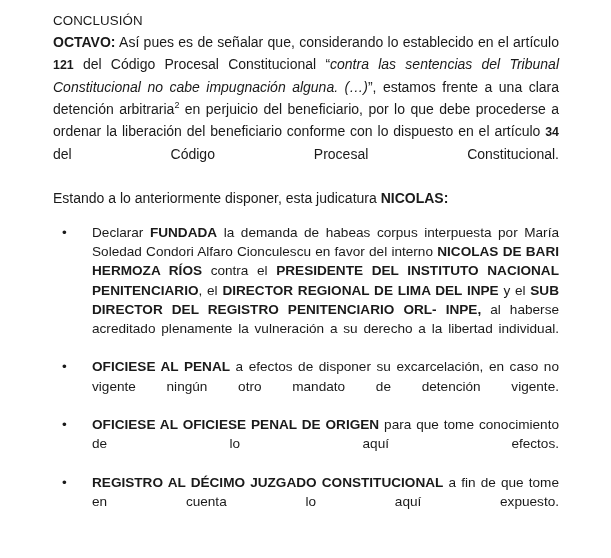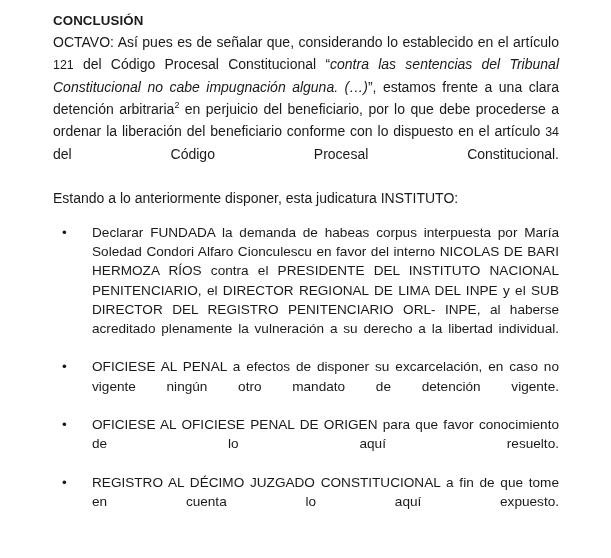--- a/index.html
+++ b/index.html
@@ -18,21 +18,21 @@
   .page {
     position: relative;
     width: 611px;
     height: 558px;
     box-sizing: border-box;
     padding: 10px 52px 0 53px;
   }
 
   
   .heading {
-    font-weight: bold;
+    font-weight: normal;
     font-size: 13.3px;
     line-height: 21px;
     margin: 0;
     letter-spacing: 0.1px;
   }
   .heading-spaced {
     margin-top: 20px;
   }
 
   
@@ -40,29 +40,30 @@
     margin: 0;
     font-size: 14px;
     line-height: 22px;
     text-align: justify;
     text-justify: inter-word;
     hyphens: none;
   }
   .para-intro {
     text-align: left;
   }
-  b, .b { font-weight: normal; }
+  b, .b { font-weight: bold; }
   i, .i { font-style: italic; }
   .sup {
     font-size: 9px;
     vertical-align: super;
     line-height: 0;
   }
   .oldnum {
     font-size: 12.4px;
+    font-weight: bold;
   }
 
   
   .bullets {
     margin: 14px 0 0 0;
     padding: 0;
     list-style: none;
   }
   .bullet-item {
     position: relative;
@@ -103,34 +104,34 @@
 
 <div class="page">
 
   <div class="heading">CONCLUSIÓN</div>
 
   <p class="para">
     <b>OCTAVO:</b><span> Así pues es de señalar que, considerando lo establecido en el artículo </span><span class="oldnum">121</span><span> del Código Procesal Constitucional </span><span>“</span><i>contra las sentencias del Tribunal Constitucional no cabe impugnación alguna. (…)</i><span>”</span><span>, estamos frente a una clara detención arbitraria</span><sup class="sup">2</sup><span> en perjuicio del beneficiario, por lo que debe procederse a ordenar la liberación del beneficiario conforme con lo dispuesto en el artículo </span><span class="oldnum">34</span><span> del Código Procesal Constitucional.</span>
   </p>
 
 
-  <p class="para para-intro no-justify-tail"><span>Estando a lo anteriormente disponer, esta judicatura </span><b>INSTITUTO:</b></p>
+  <p class="para para-intro no-justify-tail"><span>Estando a lo anteriormente disponer, esta judicatura </span><b>NICOLAS:</b></p>
 
   <ul class="bullets" id="resolution-list">
       <li class="bullet-item">
         <span class="dot">•</span>
         <span class="txt"><span>Declarar </span><b>FUNDADA</b><span> la demanda de habeas corpus interpuesta por María Soledad Condori Alfaro Cionculescu en favor del interno </span><b>NICOLAS DE BARI HERMOZA RÍOS</b><span> contra el </span><b>PRESIDENTE DEL INSTITUTO NACIONAL PENITENCIARIO</b><span>, el </span><b>DIRECTOR REGIONAL DE LIMA DEL INPE</b><span> y el </span><b>SUB DIRECTOR DEL REGISTRO PENITENCIARIO ORL- INPE,</b><span> al haberse acreditado plenamente la vulneración a su derecho a la libertad individual.</span></span>
       </li>
       <li class="bullet-item">
         <span class="dot">•</span>
         <span class="txt"><b>OFICIESE AL PENAL</b><span> a efectos de disponer su excarcelación, en caso no vigente ningún otro mandato de detención vigente.</span></span>
       </li>
       <li class="bullet-item">
         <span class="dot">•</span>
-        <span class="txt"><b>OFICIESE AL OFICIESE PENAL DE ORIGEN</b><span> para que favor conocimiento de lo aquí resuelto.</span></span>
+        <span class="txt"><b>OFICIESE AL OFICIESE PENAL DE ORIGEN</b><span> para que tome conocimiento de lo aquí efectos.</span></span>
       </li>
       <li class="bullet-item">
         <span class="dot">•</span>
         <span class="txt"><b>REGISTRO AL DÉCIMO JUZGADO CONSTITUCIONAL</b><span> a fin de que tome en cuenta lo aquí expuesto.</span></span>
       </li>
     </ul>
 
 </div>
 
 </body></html>

